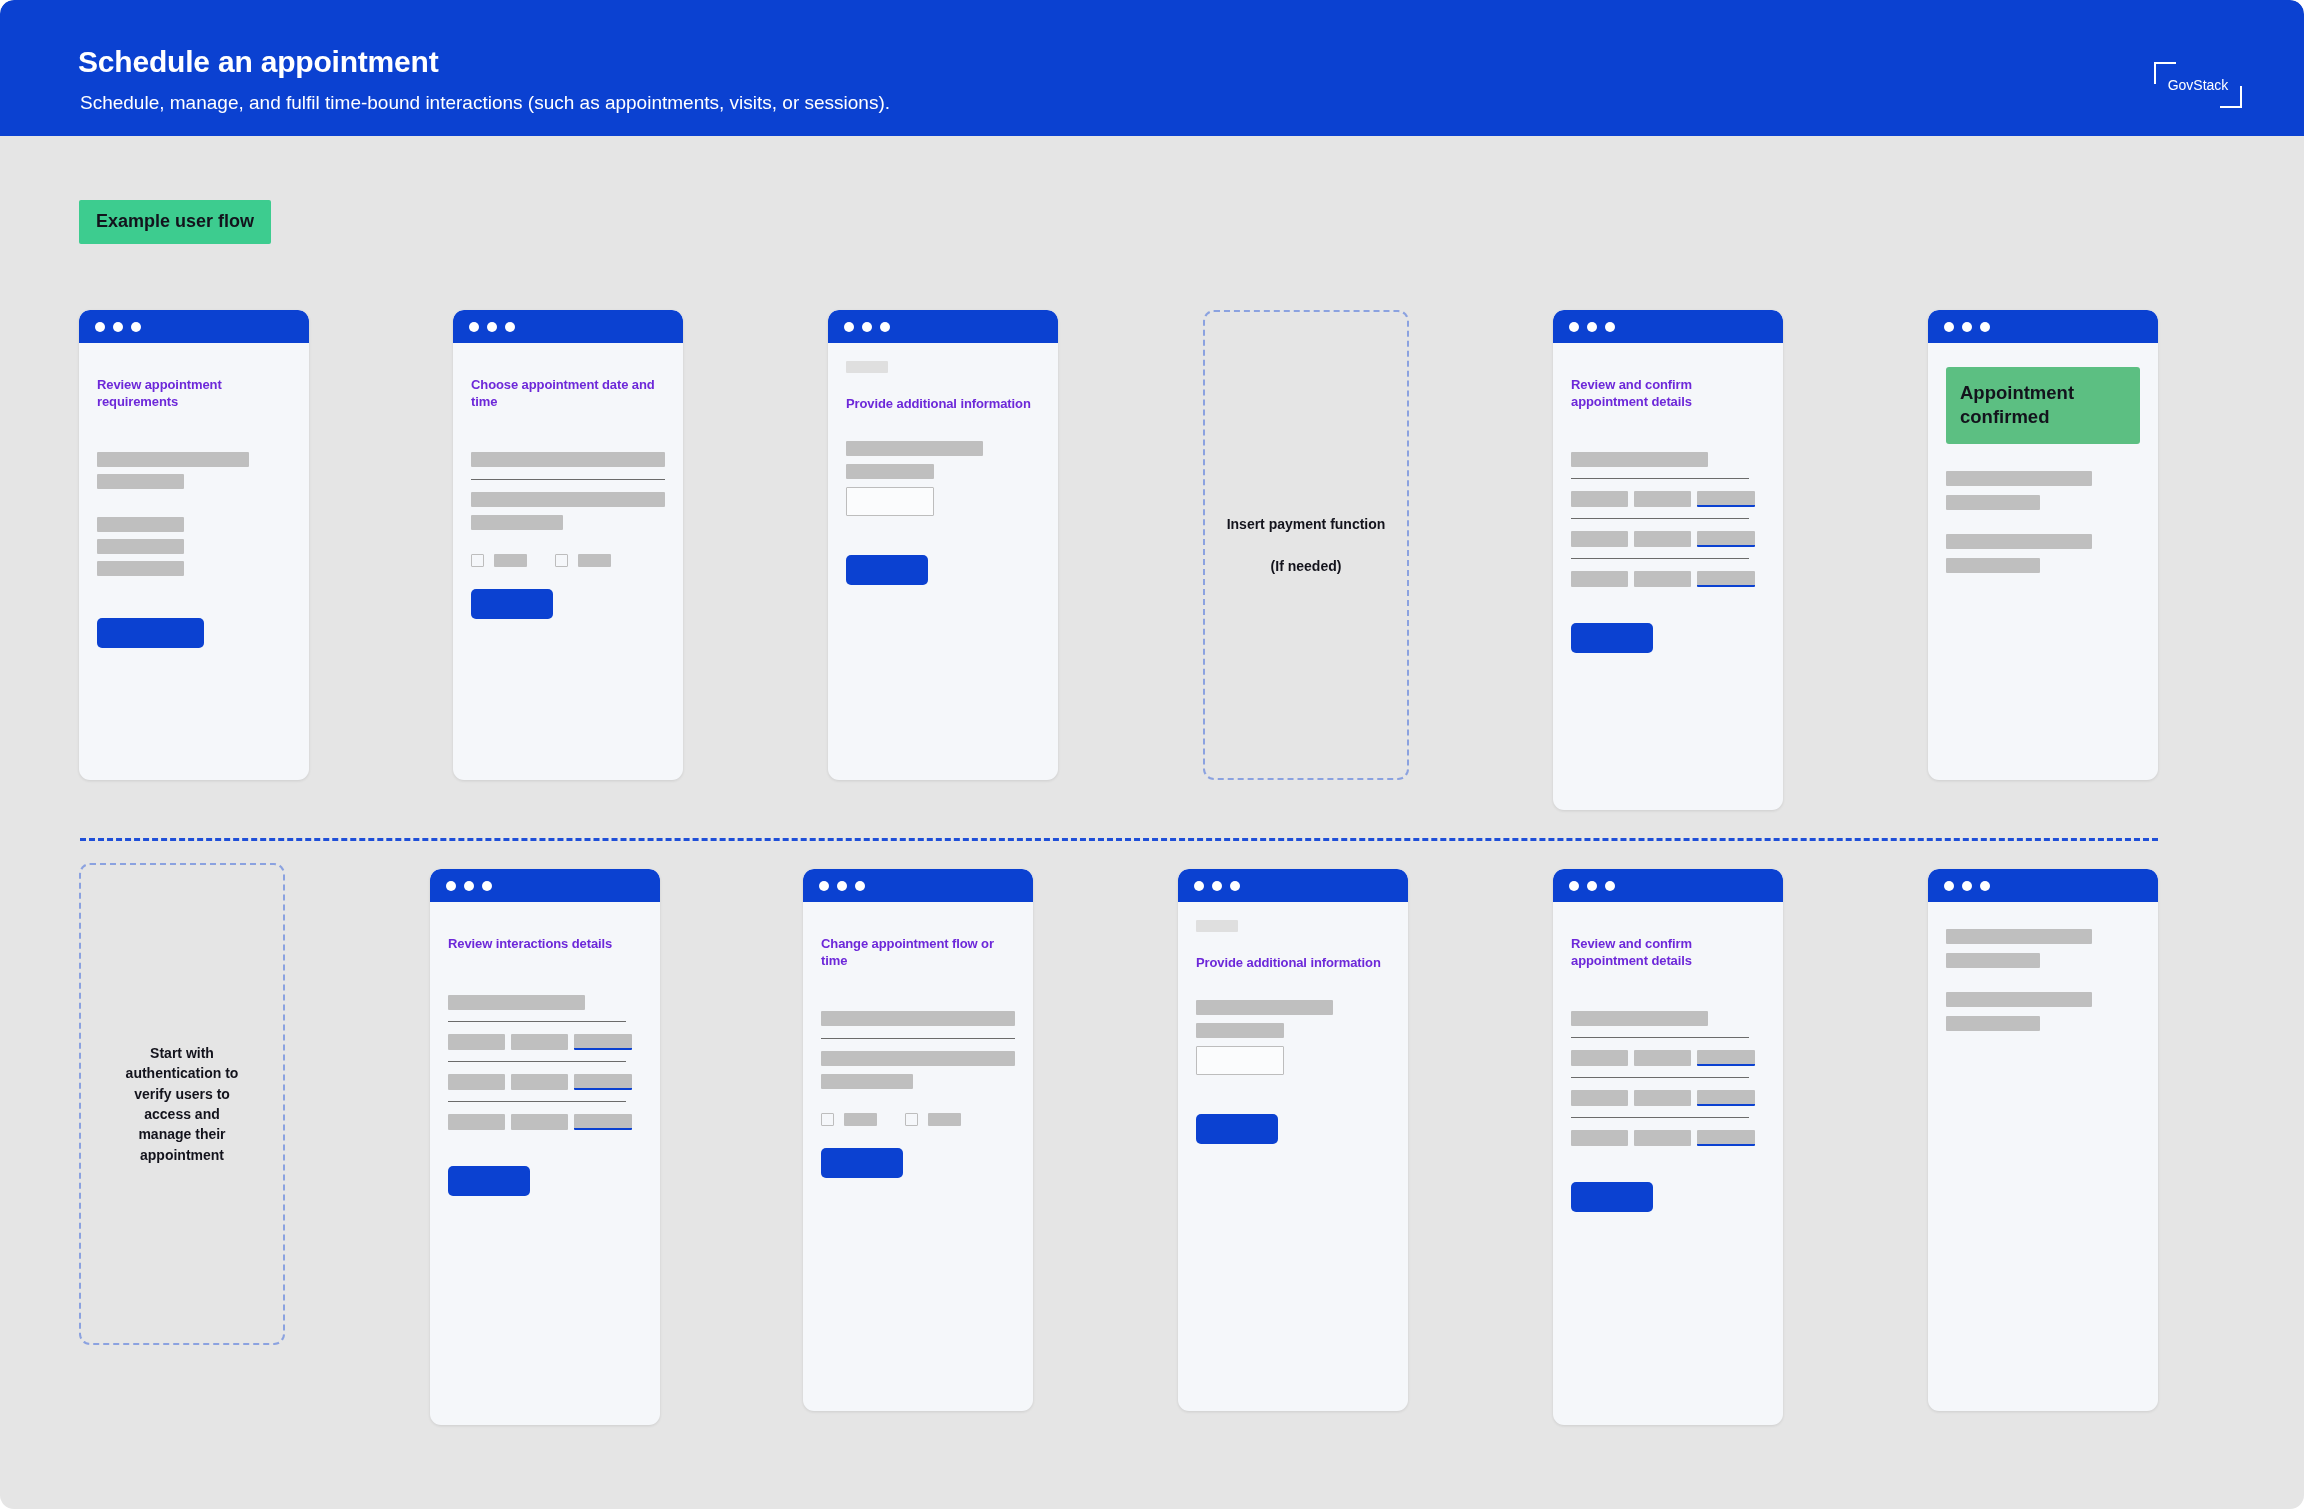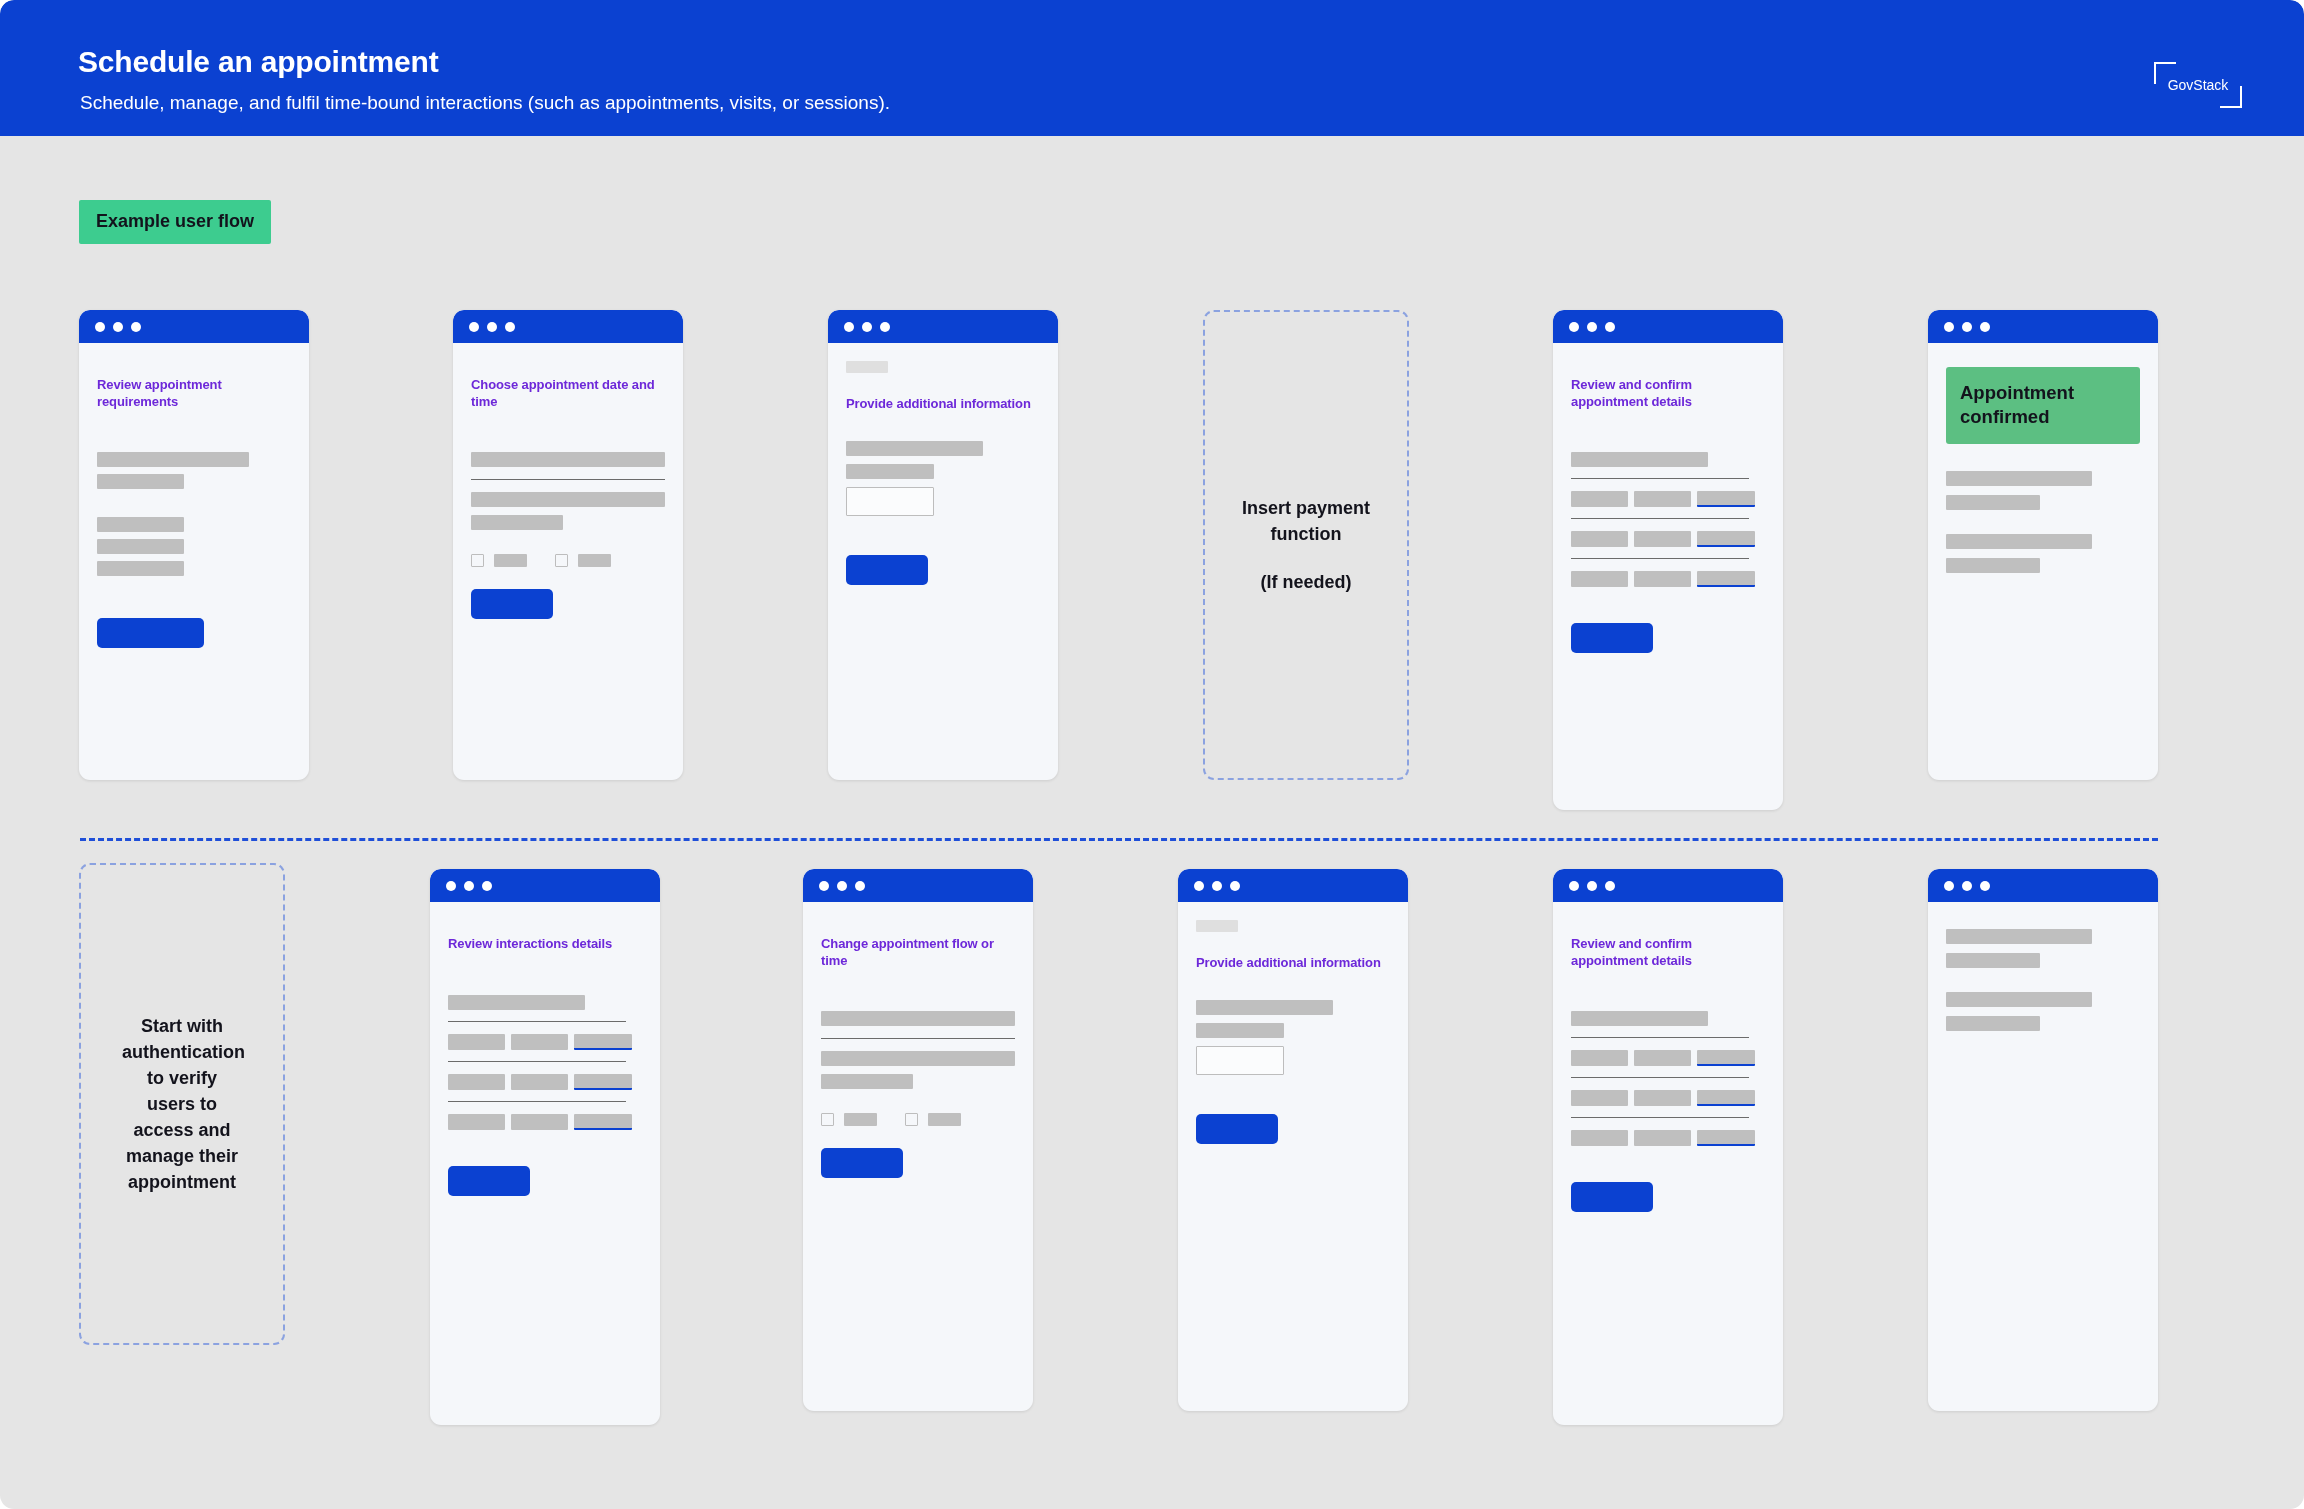--- a/index.html
+++ b/index.html
@@ -114,21 +114,21 @@
   .tcell.link { border-bottom: 2.4px solid #0b41d1; }
 
   
   .placeholder {
     position: absolute;
     border: 2px dashed #8ba2e0;
     border-radius: 11px;
     display: flex; align-items: center; justify-content: center;
     text-align: center;
   }
-  .ph-text { font-size: 18px; font-weight: bold; color: #13131c; line-height: 1.45; }
+  .ph-text { font-size: 14px; font-weight: bold; color: #13131c; line-height: 1.45; }
   .ph-text .gap { display: block; height: 22px; }
 </style>
 </head>
 <body>
 
 <div class="page">
 
   <div class="header">
     <div class="header-title">Schedule an appointment</div>
     <div class="header-sub">Schedule, manage, and fulfil time-bound interactions (such as appointments, visits, or sessions).</div>

